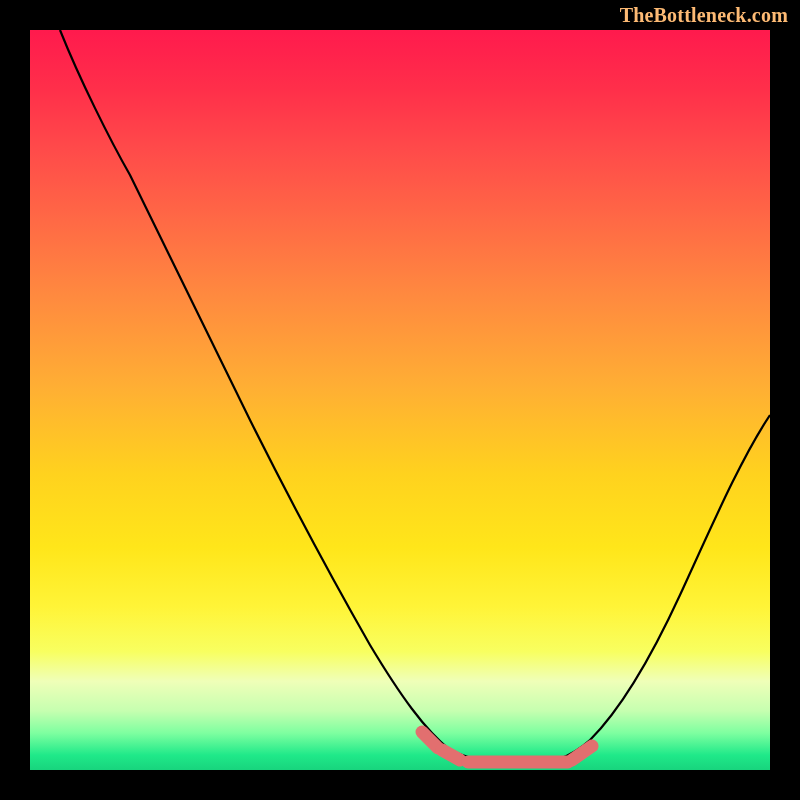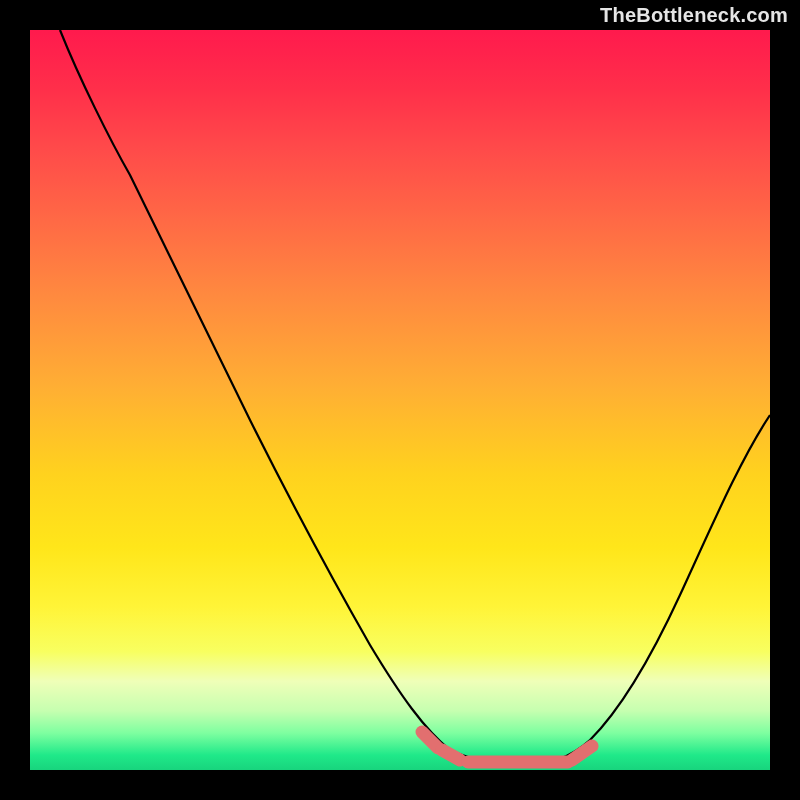--- a/index.html
+++ b/index.html
@@ -46,24 +46,24 @@
     position: absolute;
     left: 0;
     top: 0;
     width: 740px;
     height: 740px;
   }
   .watermark {
     position: absolute;
     top: 4px;
     right: 12px;
-    font-family: Liberation Sans, sans-serif;
+    font-family: Liberation Serif, serif;
     font-size: 20px;
     font-weight: 600;
-    color: #e5e5e5;
+    color: #fdba74;
     letter-spacing: 0.2px;
   }
 </style>
 </head>
 <body>
 
 <div class="frame">
   <div class="plot">
     <svg class="svg-layer" viewBox="0 0 740 740">
 

